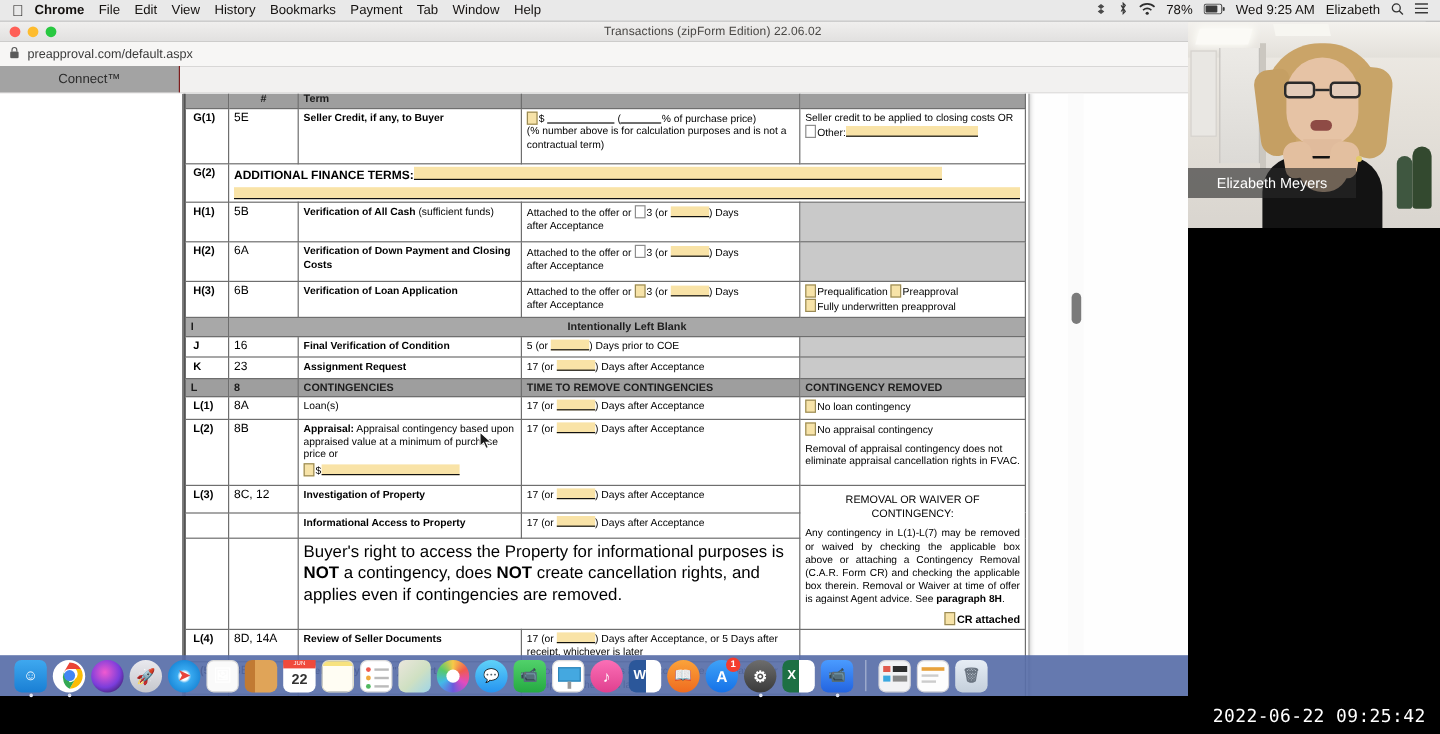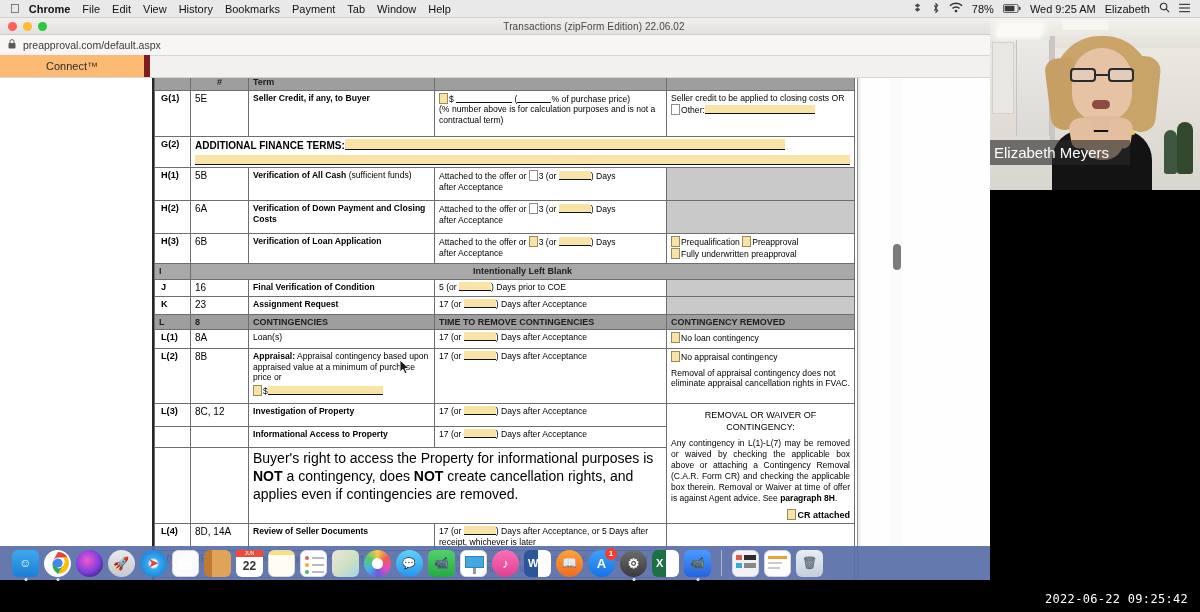--- a/index.html
+++ b/index.html
@@ -56,24 +56,24 @@
     display: flex; align-items: center; padding-left: 8px;
     font-size: 10.5px; color: #3b3b3b;
   }
   .lock-ic { margin-right: 7px; font-size: 10px; color: #5a5a5a; }
   .tabstrip {
     height: 22px; width: 100%; background: #f2f1f0;
     border-bottom: 1px solid #d6d5d4;
     display: flex; align-items: flex-end;
   }
   .tab {
-    height: 22px; min-width: 150px; background: #fdba74;
+    height: 22px; min-width: 150px; background: #a3a3a3;
     display: flex; align-items: center; justify-content: center;
     font-size: 11px; color: #2c2c2c;
-    border-right: 6px solid #7f1d1d;
+    border-right: 1px solid #7f1d1d;
   }
   .content-area {
     position: relative;
     width: 100%; height: calc(562px - 17px - 21px - 22px);
     background: #ffffff; overflow: hidden;
   }
 
   
   .doc-viewport {
     position: absolute; left: 0; top: 0; right: 0; bottom: 0;
@@ -203,21 +203,21 @@
   .neck { position:absolute; left:40px; top:84px; width:32px; height:20px; background:#e0bb9c;}
   .torso { position:absolute; left:6px; top:98px; width:100px; height:60px; background:#131313; border-radius:30px 30px 0 0;}
   .chest { position:absolute; left:36px; top:100px; width:42px; height:28px; background:#e3bf9f; border-radius:0 0 20px 20px;}
   .hand { position:absolute; width:24px; height:30px; background:#e3bf9f; border-radius:10px 10px 8px 8px;}
   .hand.l { left:24px; top:86px; transform: rotate(-9deg); }
   .hand.r { left:62px; top:86px; transform: rotate(9deg); }
   .ring { position:absolute; left:84px; top:98px; width:5px; height:5px; background:#e3c967; border-radius:50%;}
   .name-tag {
     position:absolute; left:0; top:122px; width:140px; height:25px;
     background: rgba(40,40,40,.62);
-    color:#fff; font-size: 15px; display:flex; align-items:center; padding-left:4px;
+    color:#fff; font-size: 12px; display:flex; align-items:center; padding-left:24px;
   }
   .vid-black { position:absolute; left:0; top:172px; width:210px; bottom:0; background:#000;}
 
   
   .dock {
     position:absolute; left:0; bottom:0; width:990px; height:34px;
     background: rgba(88,110,168,.92);
     display:flex; align-items:center; gap:5px; padding: 0 12px;
     z-index: 35;
   }
@@ -225,21 +225,21 @@
   .dk.circ { border-radius:50%; }
   .dk .glyph { position:absolute; inset:0; display:flex; align-items:center; justify-content:center;
      font-size:15px; color:#fff; font-weight:bold; }
   .dock-sep { width:1px; height:26px; background: rgba(255,255,255,.45); margin:0 5px;}
   .badge { position:absolute; top:-2px; right:-2px; width:12px; height:12px; border-radius:50%;
      background:#f43d2e; color:#fff; font-size:8px; display:flex; align-items:center; justify-content:center; font-weight:bold;}
   .dot { position:absolute; bottom:-4px; left:50%; transform:translateX(-50%); width:3px;height:3px;border-radius:50%;background:#dfe4f2;}
 
   .timestamp {
     position:absolute; right:12px; bottom:6px; color:#fff;
-    font-family:"DejaVu Sans Mono", monospace; font-size:12px; letter-spacing:.3px;
+    font-family:"DejaVu Sans Mono", monospace; font-size:15px; letter-spacing:.3px;
     z-index: 45;
   }
   .black-bottom { position:absolute; left:990px; right:0; bottom:0; height:34px; background:#000; z-index:34;}
 </style>
 </head>
 <body>
 
 <div class="screen">
 
   <div class="menubar">

